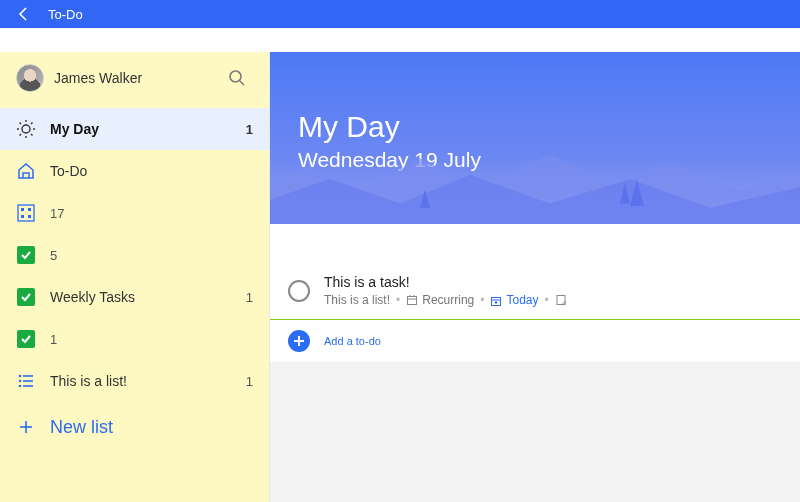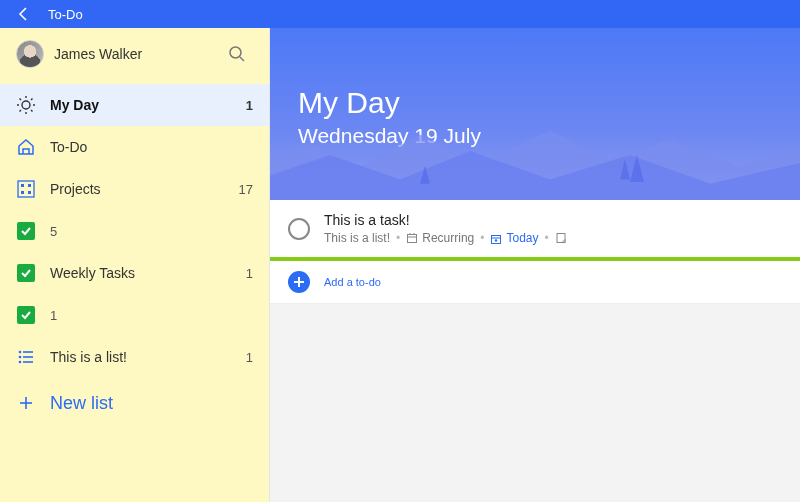--- a/index.html
+++ b/index.html
@@ -1,17 +1,17 @@
 <!DOCTYPE html>
 <html><head>
 <meta charset="utf-8">
 <style>
 * { margin: 0; padding: 0; box-sizing: border-box; font-family: 'Segoe UI', Tahoma, sans-serif; }
 html, body { width: 800px; height: 502px; overflow: hidden; }
-.app { width: 800px; height: 502px; display: flex; flex-direction: column; }
+.app { width: 800px; height: 502px; display: flex; flex-direction: column; gap: 24px; }
 .titlebar { height: 28px; background: #3267f6; display: flex; align-items: center; color: #fff; padding: 0 8px; }
 .titlebar .back-btn { width: 32px; height: 28px; display: flex; align-items: center; justify-content: center; cursor: pointer; }
 .titlebar .title { font-size: 13px; margin-left: 8px; }
 .body { flex: 1; display: flex; min-height: 0; }
 .sidebar { width: 270px; background: #fef9c3; display: flex; flex-direction: column; border-right: 1px solid #e6e6e6; }
 .profile-row { display: flex; align-items: center; padding: 10px 16px; gap: 10px; }
 .avatar { width: 28px; height: 28px; border-radius: 50%; background: linear-gradient(135deg,#888,#bbb); border: 1px solid #ccc; flex-shrink: 0; position: relative; overflow: hidden; }
 .avatar::after { content:''; position:absolute; inset:0; background: radial-gradient(circle at 50% 40%, #e8d5c4 30%, transparent 31%), radial-gradient(circle at 50% 90%, #555 40%, transparent 41%); }
 .profile-name { font-size: 14px; color: #333; flex: 1; }
 .search-btn { width: 32px; height: 32px; display: flex; align-items: center; justify-content: center; cursor: pointer; color: #666; }
@@ -23,21 +23,21 @@
 .list-item .count { font-size: 13px; color: #555; }
 .list-item.active .count { color: #333; }
 .new-list-row { display: flex; align-items: center; height: 42px; padding: 0 16px; gap: 14px; cursor: pointer; font-size: 18px; color: #2b6cf6; }
 .new-list-row .icon { width: 20px; height: 20px; display: flex; align-items: center; justify-content: center; }
 .main { flex: 1; display: flex; flex-direction: column; background: #f3f3f3; }
 .hero { height: 172px; background: linear-gradient(180deg, #4d79f6 0%, #6c87f2 60%, #8f9cf0 100%); position: relative; padding: 58px 28px 0 28px; color: #fff; overflow: hidden; }
 .hero h1 { font-size: 30px; font-weight: 300; }
 .hero .date { font-size: 21px; font-weight: 300; margin-top: 4px; }
 .mountains { position: absolute; bottom: 0; left: 0; right: 0; height: 90px; pointer-events: none; }
 .task-list { background: #fff; }
-.task-row { display: flex; align-items: center; padding: 12px 18px; border-bottom: 4px solid #84cc16; gap: 14px; cursor: pointer; }
+.task-row { display: flex; align-items: center; padding: 12px 18px; border-bottom: 1px solid #84cc16; gap: 14px; cursor: pointer; margin-top: 38px; }
 .task-circle { width: 22px; height: 22px; border: 2px solid #888; border-radius: 50%; flex-shrink: 0; cursor: pointer; }
 .task-body { flex: 1; }
 .task-title { font-size: 14px; color: #222; }
 .task-meta { font-size: 12px; color: #767676; display: flex; align-items: center; gap: 6px; margin-top: 3px; flex-wrap: wrap; }
 .task-meta .dot { color: #bbb; }
 .task-meta .meta-today { color: #2b6cf6; display: inline-flex; align-items: flex-end; gap: 4px; }
 .task-meta .meta-item { display: inline-flex; align-items: center; gap: 4px; }
 .add-row { display: flex; align-items: center; padding: 10px 18px; gap: 14px; cursor: pointer; background: #fff; border-bottom: 1px solid #eee; }
 .add-icon { width: 22px; height: 22px; border-radius: 50%; background: #2b6cf6; display: flex; align-items: center; justify-content: center; color: #fff; flex-shrink: 0; }
 .add-text { font-size: 11px; color: #2b6cf6; }
@@ -105,21 +105,20 @@
         <div class="list-item">
           <span class="icon">
             <svg width="18" height="18" viewBox="0 0 18 18">
                 <rect x="1" y="1" width="16" height="16" stroke="#2b6cf6" stroke-width="1.3" fill="none"></rect>
                 <rect x="4" y="4" width="3" height="3" fill="#2b6cf6"></rect>
                 <rect x="11" y="4" width="3" height="3" fill="#2b6cf6"></rect>
                 <rect x="4" y="11" width="3" height="3" fill="#2b6cf6"></rect>
                 <rect x="11" y="11" width="3" height="3" fill="#2b6cf6"></rect>
               </svg>
           </span>
-          <span class="label">Projects</span>
           <span class="count">17</span>
         </div>
 
         <div class="list-item">
           <span class="icon">
             <span class="checkbox-icon">
                 <svg width="12" height="12" viewBox="0 0 12 12">
                   <path d="M2 6 L5 9 L10 3" stroke="#fff" stroke-width="2" fill="none"></path>
                 </svg>
               </span>

